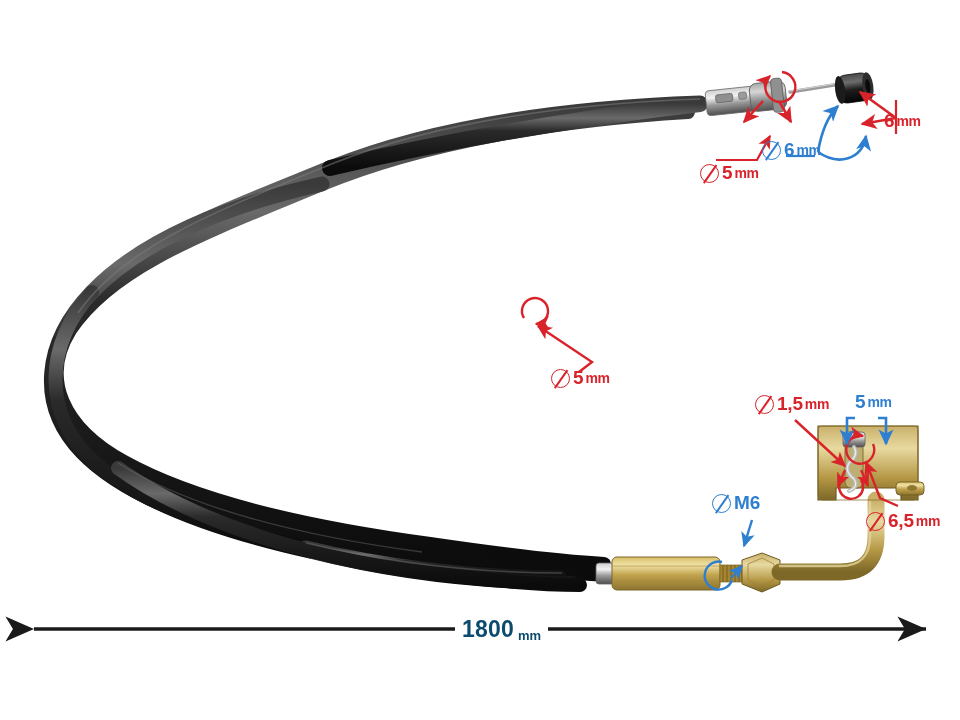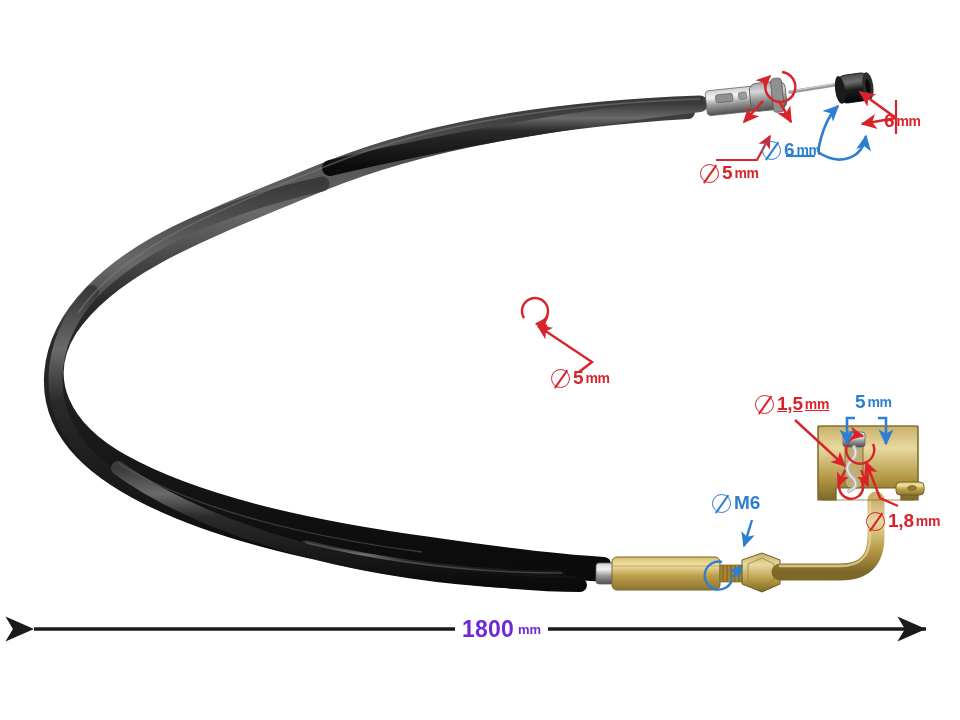--- a/index.html
+++ b/index.html
@@ -17,21 +17,21 @@
     display:flex;align-items:center;gap:2px;
   }
   .lbl .num{font-size:19px;}
   .lbl .unit{font-size:14px;font-weight:700;}
   .lbl.red{color:#d9232a;}
   .lbl.blue{color:#2f7fd0;}
   .dia{display:inline-block;width:19px;height:19px;position:relative;margin-right:1px;flex:0 0 auto;}
   .dia i{position:absolute;left:0;top:0;width:100%;height:100%;border:1.6px solid currentColor;border-radius:50%;box-sizing:border-box;}
   .dia b{position:absolute;left:50%;top:-1px;width:1.7px;height:22px;background:currentColor;
          transform:translateX(-50%) rotate(35deg);transform-origin:50% 50%;}
-  .dimlabel{position:absolute;color:#6d28d9;display:flex;align-items:center;gap:4px;background:#fff;padding:0 7px;}
+  .dimlabel{position:absolute;color:#0c4a6e;display:flex;align-items:flex-end;gap:4px;background:#fff;padding:0 7px;}
   .dimlabel .num{font-size:23px;font-weight:700;letter-spacing:0.2px;}
   .dimlabel .unit{font-size:13px;font-weight:700;}
 </style>
 </head>
 <body>
 
 <div id="stage">
 
   <svg viewBox="0 0 960 720" xmlns="http://www.w3.org/2000/svg">
     <defs>
@@ -251,40 +251,40 @@
 
   <div class="lbl red" style="left:551px;top:367px;">
     <span class="dia">
         <i></i>
         <b></b>
       </span>
     <span class="num">5</span>
     <span class="unit">mm</span>
   </div>
 
-  <div class="lbl red" style="left:755px;top:393px;text-decoration:underline;">
+  <div class="lbl red" style="left:755px;top:393px;">
     <span class="dia">
         <i></i>
         <b></b>
       </span>
     <span class="num">1,5</span>
     <span class="unit">mm</span>
   </div>
 
   <div class="lbl blue" style="left:855px;top:391px;">
     <span class="num">5</span>
     <span class="unit">mm</span>
   </div>
 
   <div class="lbl red" style="left:866px;top:510px;">
     <span class="dia">
         <i></i>
         <b></b>
       </span>
-    <span class="num">1,8</span>
+    <span class="num">6,5</span>
     <span class="unit">mm</span>
   </div>
 
   <div class="lbl blue" style="left:712px;top:492px;">
     <span class="dia">
         <i></i>
         <b></b>
       </span>
     <span class="num">M6</span>
     <span class="unit"></span>

